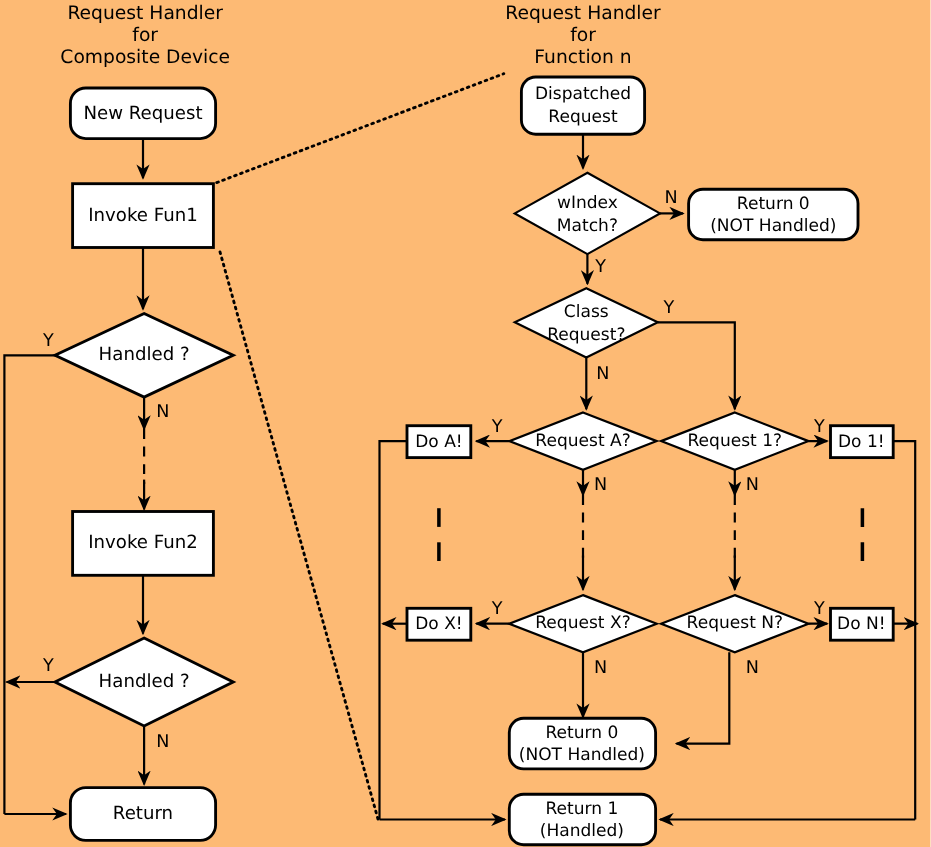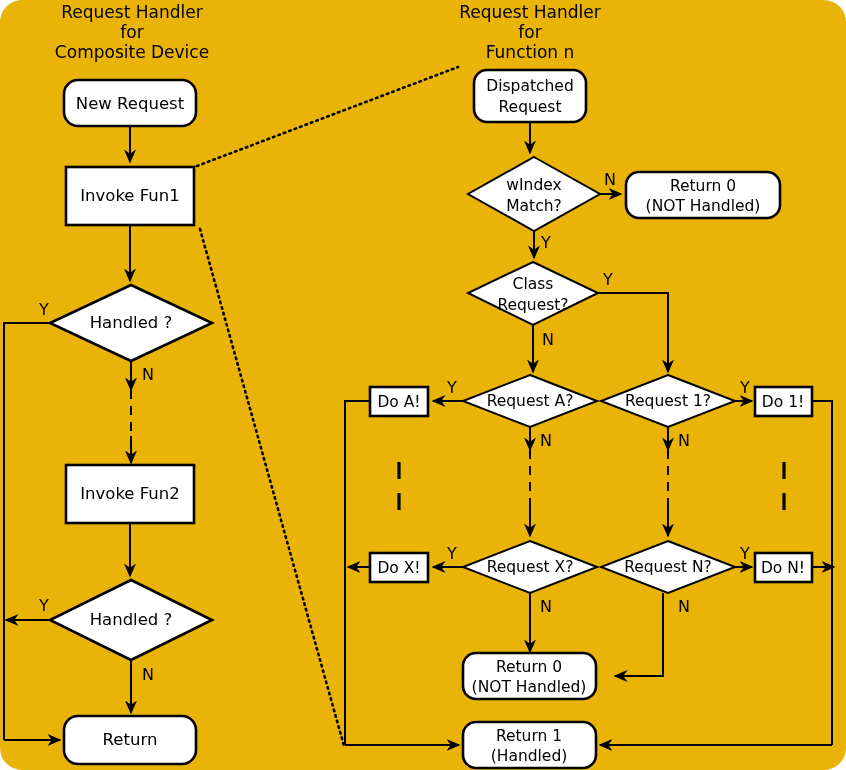--- a/index.html
+++ b/index.html
@@ -4,24 +4,23 @@
 <style>
   html, body {
     margin: 0;
     padding: 0;
     background: #ffffff;
   }
   #diagram-root {
     position: relative;
     width: 846px;
     height: 770px;
-    background: #eab308;
+    background: #fdba74;
     font-family: "DejaVu Sans", sans-serif;
     overflow: hidden;
-    border-radius: 22px;
   }
   svg.flow {
     position: absolute;
     left: 0;
     top: 0;
     width: 846px;
     height: 770px;
   }
   .shape-stroke {
     fill: #ffffff;

